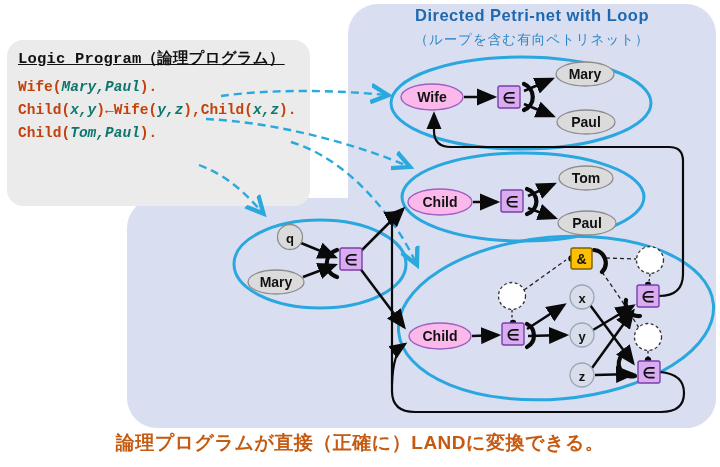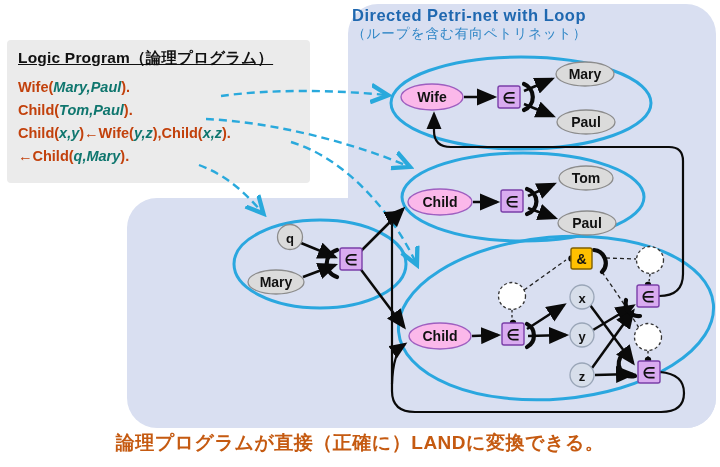--- a/index.html
+++ b/index.html
@@ -1,25 +1,25 @@
 <!DOCTYPE html>
 <html><head>
 <meta charset="utf-8">
 <style>
   html,body{margin:0;padding:0;background:#fff;}
   .canvas{position:relative;width:720px;height:467px;background:#fff;overflow:hidden;
           font-family:"Liberation Sans",sans-serif;}
   .panel{position:absolute;background:#D9DFF1;border-radius:30px;}
   .panel-top{left:348px;top:4px;width:368px;height:424px;}
   .panel-bottom{left:127px;top:198px;width:589px;height:230px;}
-  .title-block{position:absolute;left:352px;top:6px;width:360px;text-align:left;}
+  .title-block{position:absolute;left:352px;top:6px;width:360px;text-align:center;}
   .title{font-size:16.5px;font-weight:bold;color:#1F68B0;letter-spacing:.5px;}
-  .subtitle{font-size:13.5px;color:#2F86C6;margin-top:0;letter-spacing:1px;}
-  .logic-box{position:absolute;left:7px;top:40px;width:303px;height:143px;
-             background:#EBEBEB;border-radius:4px;padding:8px 0 0 11px;box-sizing:border-box;}
+  .subtitle{font-size:13.5px;color:#2F86C6;margin-top:6px;letter-spacing:1px;}
+  .logic-box{position:absolute;left:7px;top:40px;width:303px;height:166px;
+             background:#EBEBEB;border-radius:16px;padding:8px 0 0 11px;box-sizing:border-box;font-family:Liberation Mono, monospace;}
   .logic-title{font-size:15.5px;font-weight:bold;color:#111;text-decoration:underline;
                margin-bottom:7px;letter-spacing:.2px;}
   .logic-line{font-size:14.5px;font-weight:bold;color:#111;line-height:23px;white-space:nowrap;}
   .seg-plain{color:#c2410c;}
   .seg-var{color:#0f766e;font-style:italic;}
   .caption{position:absolute;left:0;right:0;top:430px;text-align:center;
            font-size:19px;font-weight:bold;color:#C55A11;letter-spacing:.5px;}
   svg.diagram{position:absolute;left:0;top:0;}
   .node-label{font-weight:bold;fill:#111;}
 </style>
@@ -33,23 +33,22 @@
 
   <div class="title-block">
     <div class="title">Directed Petri-net with Loop</div>
     <div class="subtitle">（ループを含む有向ペトリネット）</div>
   </div>
 
   <div class="logic-box">
     <div class="logic-title">Logic Program（論理プログラム）</div>
     <div id="logic-lines">
         <div class="logic-line"><span class="seg-plain">Wife(</span><span class="seg-var">Mary,Paul</span><span class="seg-plain">).</span></div>
+        <div class="logic-line"><span class="seg-plain">Child(</span><span class="seg-var">x,y</span><span class="seg-plain">)←Wife(</span><span class="seg-var">y,z</span><span class="seg-plain">),Child(</span><span class="seg-var">x,z</span><span class="seg-plain">).</span></div>
         <div class="logic-line"><span class="seg-plain">Child(</span><span class="seg-var">Tom,Paul</span><span class="seg-plain">).</span></div>
-        <div class="logic-line"><span class="seg-plain">Child(</span><span class="seg-var">x,y</span><span class="seg-plain">)←Wife(</span><span class="seg-var">y,z</span><span class="seg-plain">),Child(</span><span class="seg-var">x,z</span><span class="seg-plain">).</span></div>
-        <div class="logic-line"><span class="seg-plain">←Child(</span><span class="seg-var">q,Mary</span><span class="seg-plain">).</span></div>
       </div>
   </div>
 
   <svg class="diagram" width="720" height="467" viewBox="0 0 720 467">
     <defs>
       <marker id="ah" viewBox="0 0 10 8" refX="8" refY="4" markerWidth="8.5" markerHeight="7" orient="auto-start-reverse">
         <path d="M0,0 L9.5,4 L0,8 z" fill="#0a0a0a"></path>
       </marker>
       <marker id="ahc" viewBox="0 0 10 10" refX="7" refY="5" markerWidth="9" markerHeight="9" orient="auto-start-reverse">
         <path d="M0,1 L8,5 L0,9" fill="none" stroke="#29A9DC" stroke-width="2"></path>

